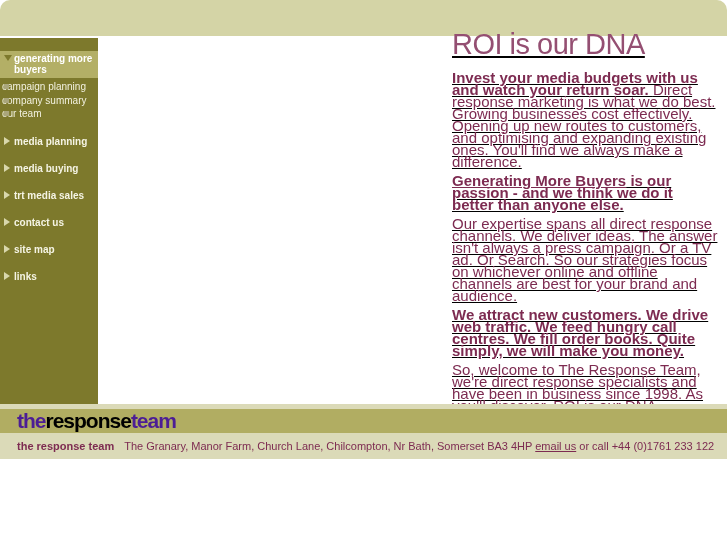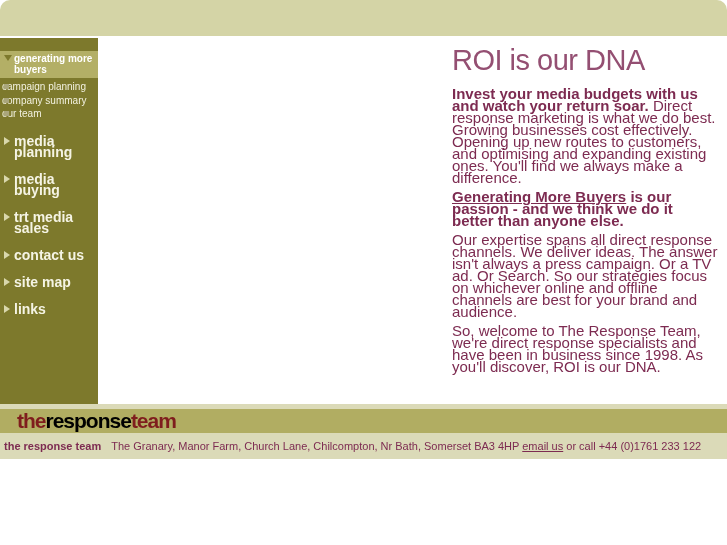--- a/index.html
+++ b/index.html
@@ -12,42 +12,42 @@
   .active-item{margin-top:13px;background:#b3af66;color:#ffffff;font-size:10px;font-weight:bold;
                line-height:11px;padding:2px 4px 3px 14px;position:relative;cursor:pointer;}
   .active-item .tri-down{position:absolute;left:4px;top:4px;width:0;height:0;
                border-left:4px solid transparent;border-right:4px solid transparent;
                border-top:6px solid #7d792c;}
   .sq-list{margin-top:4px;}
   .sq-item{position:relative;color:#f2f1df;font-size:10px;line-height:10.5px;
            padding:0 2px 0 2px;margin-bottom:3px;cursor:pointer;}
   .sq-item .sq{position:absolute;left:4px;top:2px;width:5px;height:5px;background:#aaa67c;}
   .arrow-list{margin-top:16px;}
-  .ar-item{position:relative;color:#f5f4e4;font-size:14px;font-weight:bold;line-height:11px;
+  .ar-item{position:relative;color:#f5f4e4;font-size:10px;font-weight:bold;line-height:11px;
            padding:0 2px 0 14px;margin-bottom:16px;cursor:pointer;}
   .ar-item .tri-right{position:absolute;left:4px;top:1px;width:0;height:0;
            border-top:4px solid transparent;border-bottom:4px solid transparent;
            border-left:6px solid #d9d7ac;}
   
-  .main{position:absolute;left:452px;top:44px;width:266px;}
+  .main{position:absolute;left:452px;top:28px;width:266px;text-decoration:underline;}
   .heading{color:#944f72;font-size:29px;line-height:32px;font-weight:normal;
            letter-spacing:-0.5px;margin:0 0 12px 0;}
   .main p{margin:0 0 7px 0;color:#7d2b51;font-size:15px;line-height:12px;}
   .main .b{font-weight:bold;}
   .main a{color:#7d2b51;text-decoration:underline;font-weight:bold;cursor:pointer;}
   
   .palestrip{position:absolute;left:0;top:404px;width:727px;height:5px;background:#dbdab8;}
   .logobar{position:absolute;left:0;top:409px;width:727px;height:24px;background:#b1ad62;}
   .logo{position:absolute;left:17px;top:1px;font-size:21px;font-weight:bold;
         letter-spacing:-1px;line-height:22px;cursor:pointer;}
-  .logo .w{color:#7f1d1d;margin-top:36px;}
+  .logo .w{color:#4c1d95;margin-top:36px;}
   .logo .o{color:#000000;}
   .footerband{position:absolute;left:0;top:433px;width:727px;height:26px;background:#dbdab8;
               color:#7d2b51;font-size:11px;line-height:26px;white-space:nowrap;}
-  .footerband .inner{padding-left:4px;}
+  .footerband .inner{padding-left:17px;}
   .footerband .co{font-weight:bold;margin-right:10px;}
   .footerband a{color:#7d2b51;text-decoration:underline;cursor:pointer;}
 </style>
 </head>
 <body>
 
 <div class="page">
 
   <div class="topband"></div>
 
@@ -70,20 +70,21 @@
         <div class="ar-item"><span class="tri-right"></span><span>links</span></div>
       </div>
   </div>
 
   <div class="main">
     <h1 class="heading">ROI is our DNA</h1>
     <div>
         <p><span class="b">Invest your media budgets with us and watch your return soar. </span><span>Direct response marketing is what we do best. Growing businesses cost effectively. Opening up new routes to customers, and optimising and expanding existing ones. You'll find we always make a difference.</span></p>
         <p><a class="b">Generating More Buyers</a><span class="b"> is our passion - and we think we do it better than anyone else.</span></p>
         <p><span>Our expertise spans all direct response channels. We deliver ideas. The answer isn't always a press campaign. Or a TV ad. Or Search. So our strategies focus on whichever online and offline channels are best for your brand and audience.</span></p>
+        <p><span class="b">We attract new customers. We drive web traffic. We feed hungry call centres. We fill order books. Quite simply, we will make you money.</span></p>
         <p><span>So, welcome to The Response Team, we're direct response specialists and have been in business since 1998. As you'll discover, ROI is our DNA.</span></p>
       </div>
   </div>
 
   <div class="palestrip"></div>
 
   <div class="logobar">
     <div class="logo">
       <span class="w">the</span><span class="o">response</span><span class="w">team</span>
     </div>

